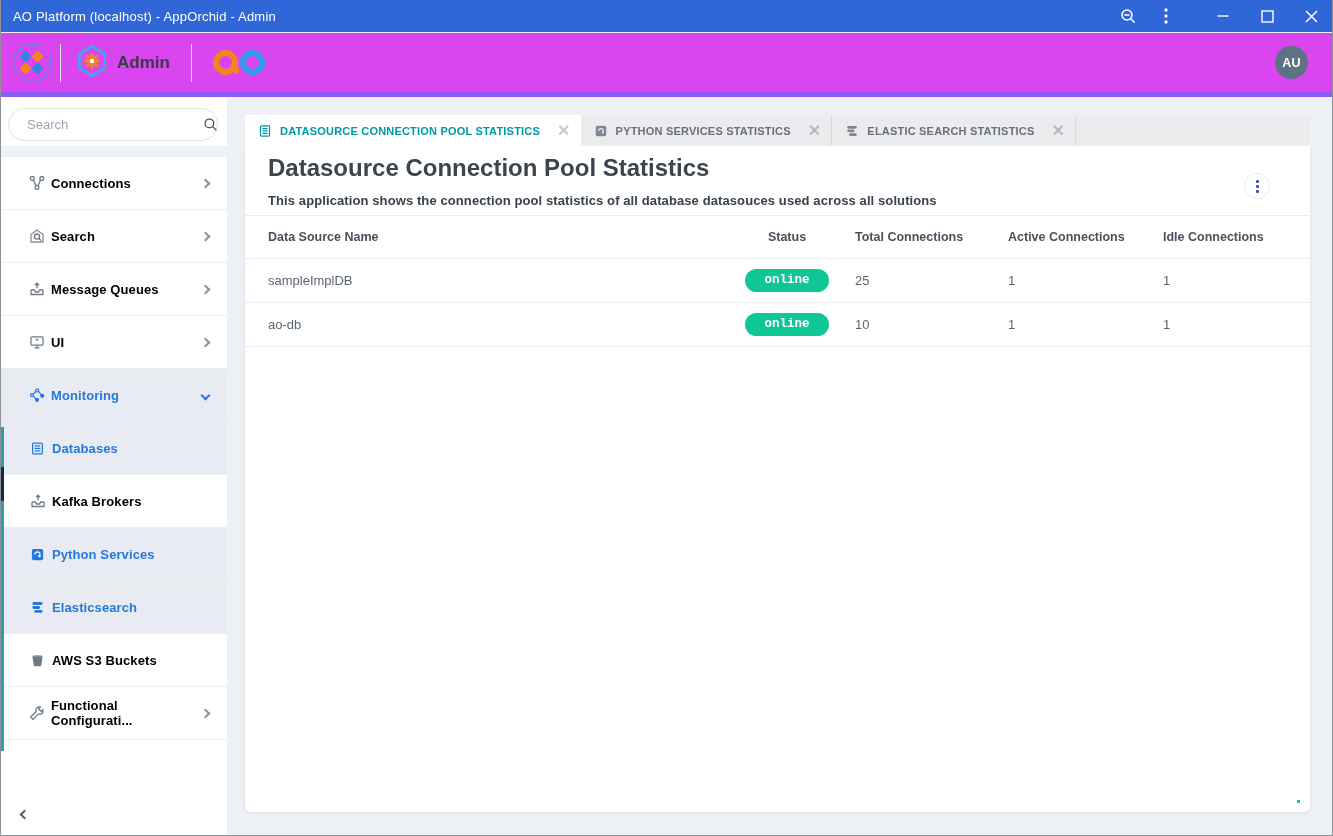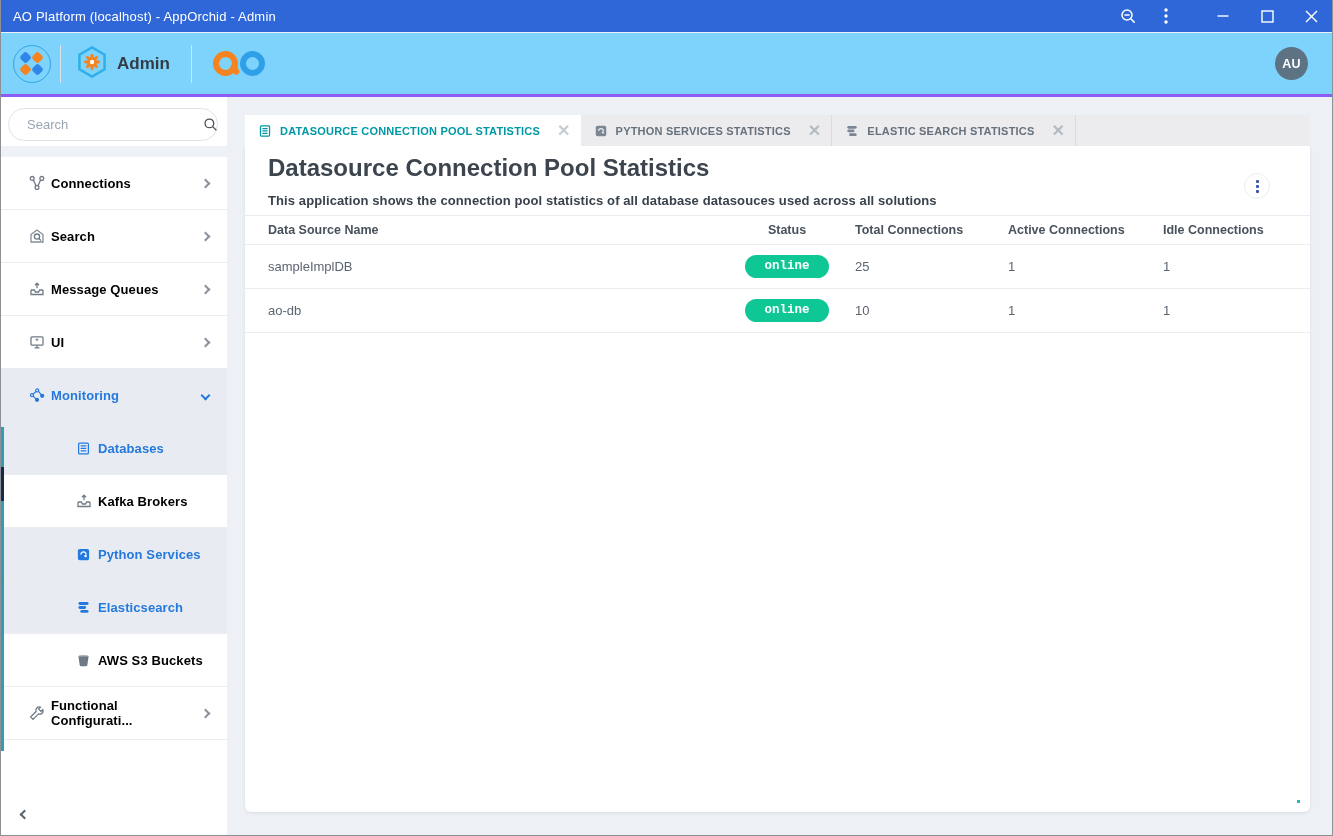--- a/index.html
+++ b/index.html
@@ -10,21 +10,21 @@
 
   
   .titlebar { position:absolute; top:0; left:0; right:0; height:32px; background:#2f67d8; display:flex; align-items:center; z-index:10; }
   .tb-title { margin-left:13px; color:#fff; font-size:13px; letter-spacing:.2px; }
   .tb-controls { margin-left:auto; display:flex; align-items:center; height:100%; }
   .tb-btn { background:transparent; border:none; height:100%; width:44px; display:flex; align-items:center; justify-content:center; color:#fff; cursor:pointer; }
   .tb-btn.narrow { width:38px; }
   .tb-gap { width:16px; height:100%; }
 
   
-  .header { position:absolute; top:33px; left:0; right:0; height:64px; background:#7dd3fc; border-bottom:3px solid #8b5cf6; display:flex; align-items:center; z-index:5; }
+  .header { position:absolute; top:33px; left:0; right:0; height:64px; background:#d946ef; border-bottom:5px solid #8b5cf6; display:flex; align-items:center; z-index:5; }
   .pinwheel { position:relative; width:38px; height:38px; border:1.5px solid #34a7e0; border-radius:50%; margin-left:13px; }
   .pinwheel i { position:absolute; width:9px; height:9px; border-radius:2.5px; transform:rotate(45deg); }
   .pinwheel .p1 { left:7px;  top:7px;  background:#2f86e8; }
   .pinwheel .p2 { left:19px; top:7px;  background:#f5831f; }
   .pinwheel .p3 { left:7px;  top:19px; background:#f5831f; }
   .pinwheel .p4 { left:19px; top:19px; background:#2f86e8; }
   .hdiv { width:1px; height:38px; background:#dde1e6; margin:0 9px; }
   .hdiv.d1 { margin-left:9px; }
   .hexgear { margin-left:7px; }
   .admin-label { font-size:17px; font-weight:bold; color:#343c44; margin-left:10px; margin-right:12px; }
@@ -38,21 +38,21 @@
   .sidebar { position:absolute; top:97px; left:0; bottom:0; width:227px; background:#fff; z-index:4; }
   .search-box { position:absolute; top:11px; left:8px; width:210px; height:33px; border:1px solid #dfe3e8; border-radius:17px; background:#fff; display:flex; align-items:center; padding:0 12px 0 18px; }
   .search-box input { flex:1; border:none; outline:none; font-size:13px; color:#3c444d; background:transparent; font-family:"Liberation Sans",sans-serif; }
   .search-box input::placeholder { color:#9aa5b2; }
   .sicon { color:#4a525c; display:flex; }
   .sidebar-gap { position:absolute; top:49px; left:0; right:0; height:11px; background:#eef1f6; }
   .nav { position:absolute; top:60px; left:0; right:0; }
   .nav-item { display:flex; align-items:center; height:53px; border-bottom:1px solid #ebedf0; padding:0 18px 0 28px; background:#fff; color:#000000; cursor:pointer; }
   .nav-item .nlabel { font-size:13px; font-weight:bold; margin-left:6px; letter-spacing:.1px; }
   .nav-item .nicon { width:17px; height:17px; display:flex; align-items:center; justify-content:center; color:#6f7a87; flex:0 0 17px; }
-  .nav-item.sub { padding-left:75px; }
+  .nav-item.sub { padding-left:29px; }
   .nav-item.active { background:#e8ecf2; color:#2579dd; }
   .nav-item.active .nicon { color:#2579dd; }
   .chev { width:7px; height:7px; border-right:2px solid #8a93a0; border-bottom:2px solid #8a93a0; margin-left:auto; }
   .chev-right { transform:rotate(-45deg); }
   .chev-down { transform:rotate(45deg); border-color:#2579dd; }
   .chev-left { transform:rotate(135deg); }
   .side-scroll { position:absolute; left:0; top:330px; width:4px; height:324px; background:#2d9fb0; }
   .side-thumb { position:absolute; left:0; top:40px; width:4px; height:34px; background:#16294a; }
   .collapse-btn { position:absolute; left:14px; bottom:12px; width:20px; height:20px; display:flex; align-items:center; justify-content:center; cursor:pointer; }
   .collapse-btn .chev { margin:0; border-color:#5a6570; }
@@ -68,21 +68,21 @@
   .tab.active .tclose { color:#c6ccd2; }
 
   
   .panel { position:absolute; left:245px; top:146px; right:23px; bottom:24px; background:#fff; border-radius:0 0 6px 6px; box-shadow:0 1px 3px rgba(40,50,70,.10); z-index:2; }
   .panel-title { position:absolute; left:23px; top:8px; font-size:24px; font-weight:bold; color:#3c444d; }
   .panel-desc { position:absolute; left:23px; top:47px; font-size:13px; font-weight:bold; color:#39424c; letter-spacing:.1px; }
   .kebab-btn { position:absolute; right:40px; top:27px; width:26px; height:26px; border:1px solid #e9ecf1; border-radius:50%; background:#fff; display:flex; flex-direction:column; align-items:center; justify-content:center; gap:2px; cursor:pointer; }
   .kebab-btn i { width:3px; height:3px; border-radius:1px; background:#3b55a8; }
   .table { position:absolute; top:69px; left:0; right:0; }
   .trow { display:grid; grid-template-columns:464px 110px 166px 155px 1fr; align-items:center; height:44px; border-bottom:1px solid #ededef; padding-left:23px; }
-  .trow.thead { border-top:1px solid #eaebee; height:30px; }
+  .trow.thead { border-top:1px solid #eaebee; height:44px; }
   .thead .c { font-size:12.5px; font-weight:bold; color:#49525c; }
   .c { font-size:13px; color:#5b6571; }
   .c.status { text-align:center; }
   .c.total { padding-left:13px; }
   .pill { display:inline-block; width:84px; height:23px; line-height:23px; border-radius:12px; background:#0fc794; color:#fff; font-size:12.5px; text-align:center; font-weight:bold;font-family:Liberation Mono, monospace; }
   .mini-dot { position:absolute; left:1297px; top:800px; width:3px; height:3px; background:#2ab5c0; z-index:7; }
 </style>
 </head>
 <body>
 

